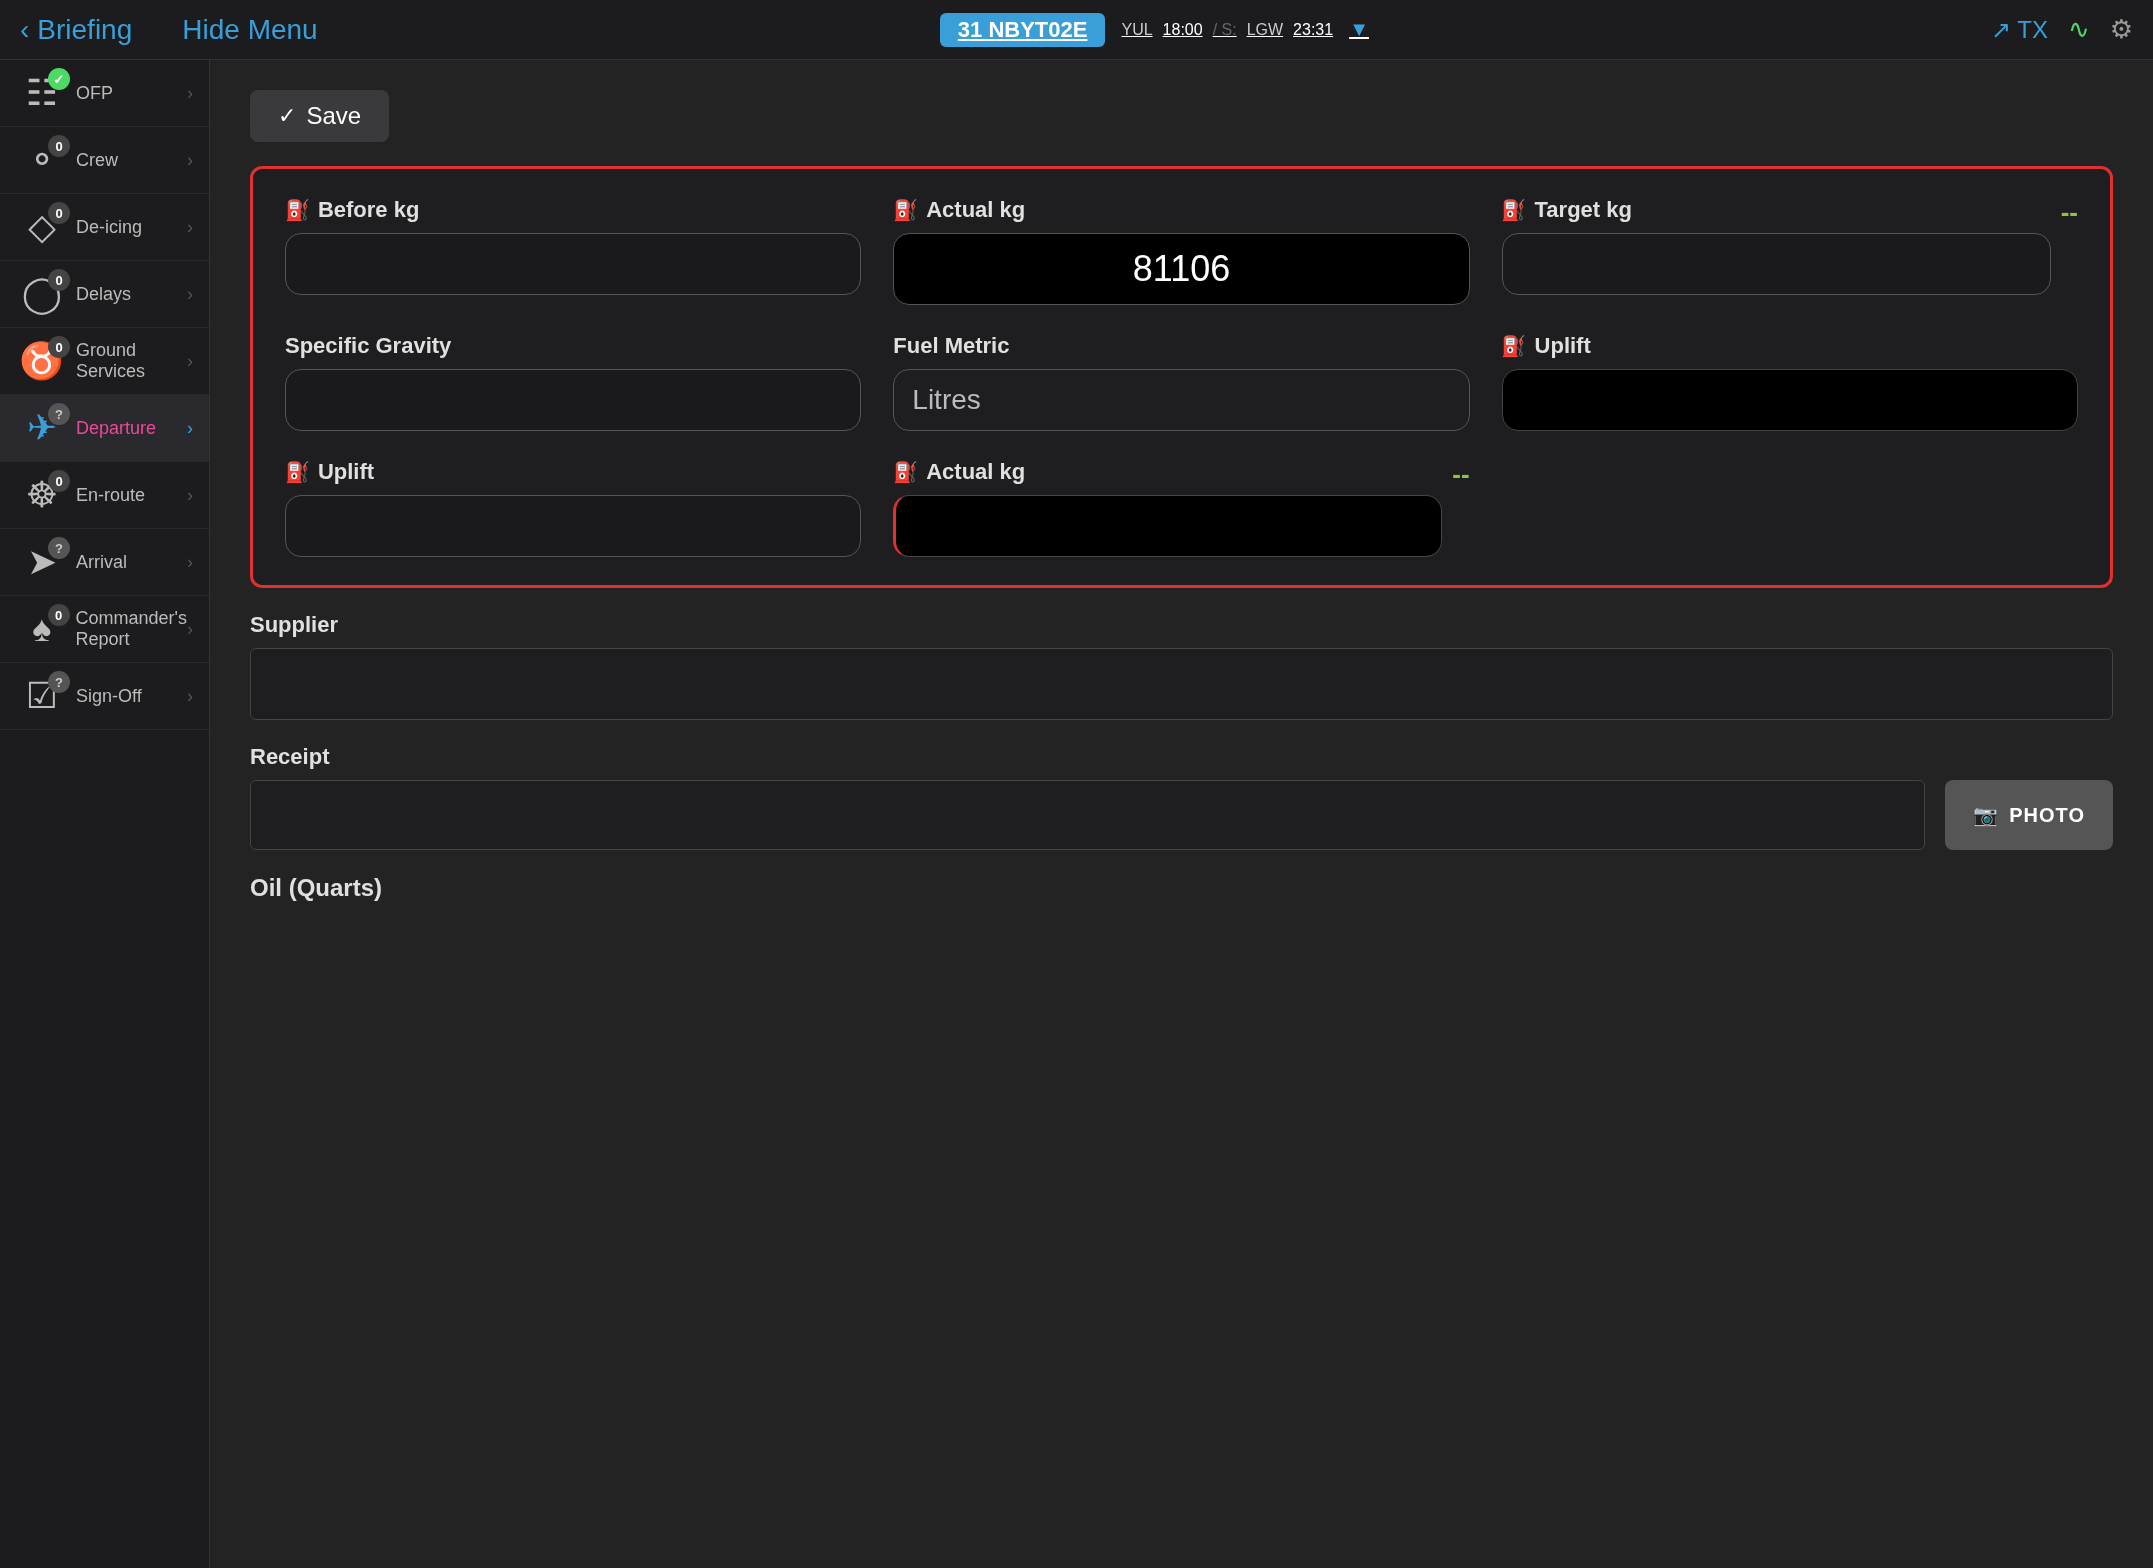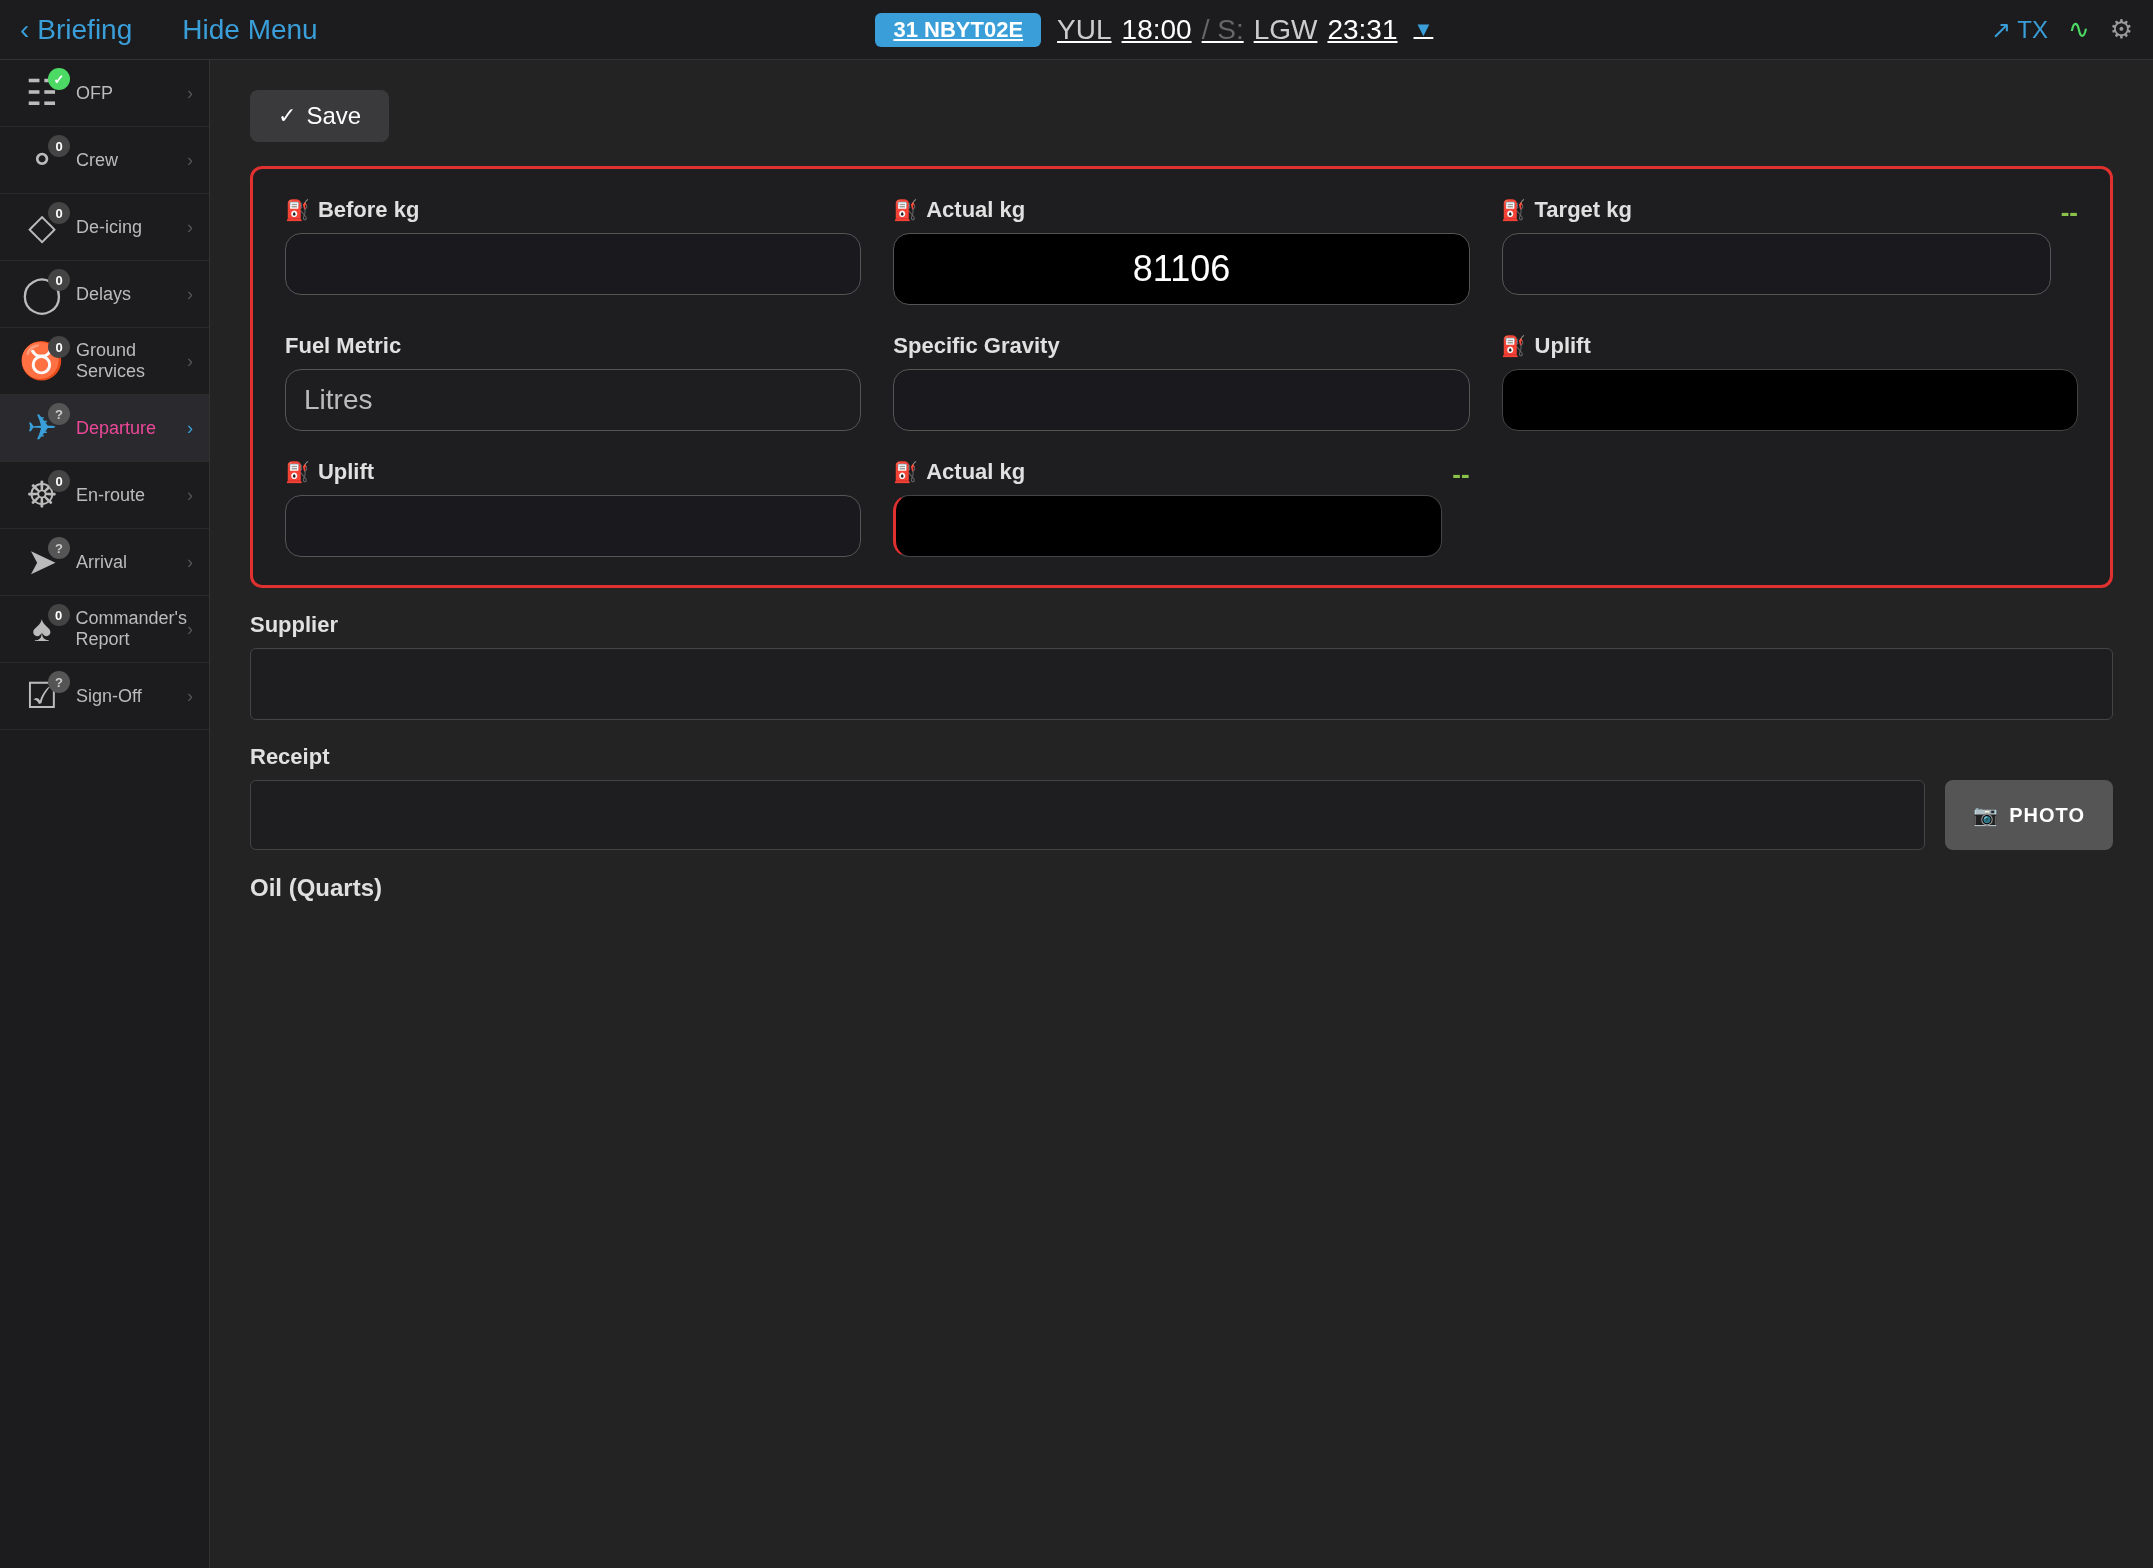--- a/index.html
+++ b/index.html
@@ -53,21 +53,21 @@
       color: #fff;
       font-size: 22px;
       font-weight: 600;
       padding: 4px 18px;
       border-radius: 6px;
     }
     .flight-info {
       display: flex;
       align-items: flex-end;
       gap: 10px;
-      font-size: 28px;
+      font-size: 16px;
       color: #ccc;
     }
     .flight-info .airport {
       color: #ccc;
       font-weight: 400;
     }
     .flight-info .time {
       color: #fff;
       font-weight: 500;
     }
@@ -512,30 +512,30 @@
           </div>
           <div class="dash-indicator">--</div>
         </div>
 
       </div>
 
       <div class="fuel-row">
 
         <div class="fuel-field">
           <div class="fuel-field-label">
-            <span>Fuel Metric</span>
-          </div>
-          <input class="fuel-input litres" type="text" value="Litres" style="">
+            <span>Specific Gravity</span>
+          </div>
+          <input class="fuel-input" type="text" value="" style="background: rgb(26, 26, 30); border: 1px solid rgb(85, 85, 85);">
         </div>
 
         <div class="fuel-field">
           <div class="fuel-field-label">
-            <span>Specific Gravity</span>
-          </div>
-          <input class="fuel-input" type="text" value="" style="background: rgb(26, 26, 30); border: 1px solid rgb(85, 85, 85);">
+            <span>Fuel Metric</span>
+          </div>
+          <input class="fuel-input litres" type="text" value="Litres" style="">
         </div>
 
         <div class="fuel-field">
           <div class="fuel-field-label">
             <span style="font-size:20px;">⛽</span>
             <span>Uplift</span>
           </div>
           <input class="fuel-input dark-fill" type="text" value="" style="background: rgb(0, 0, 0);">
         </div>
 

